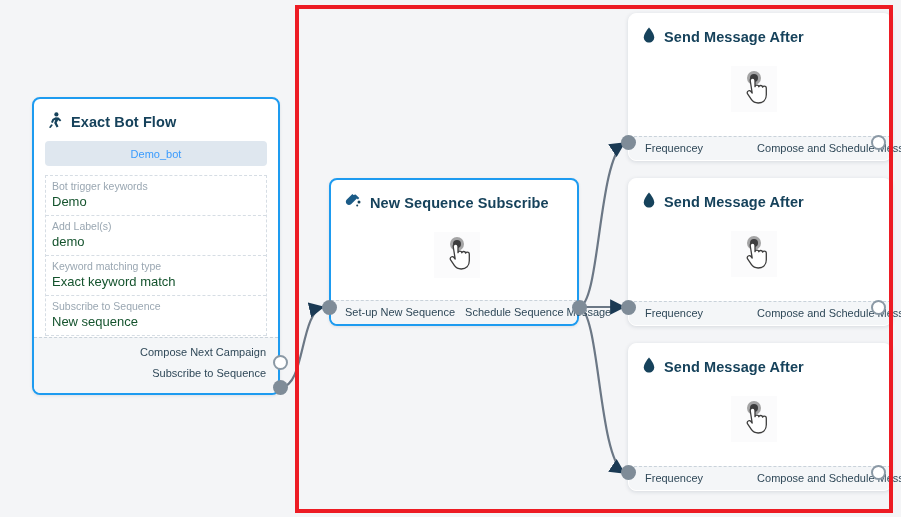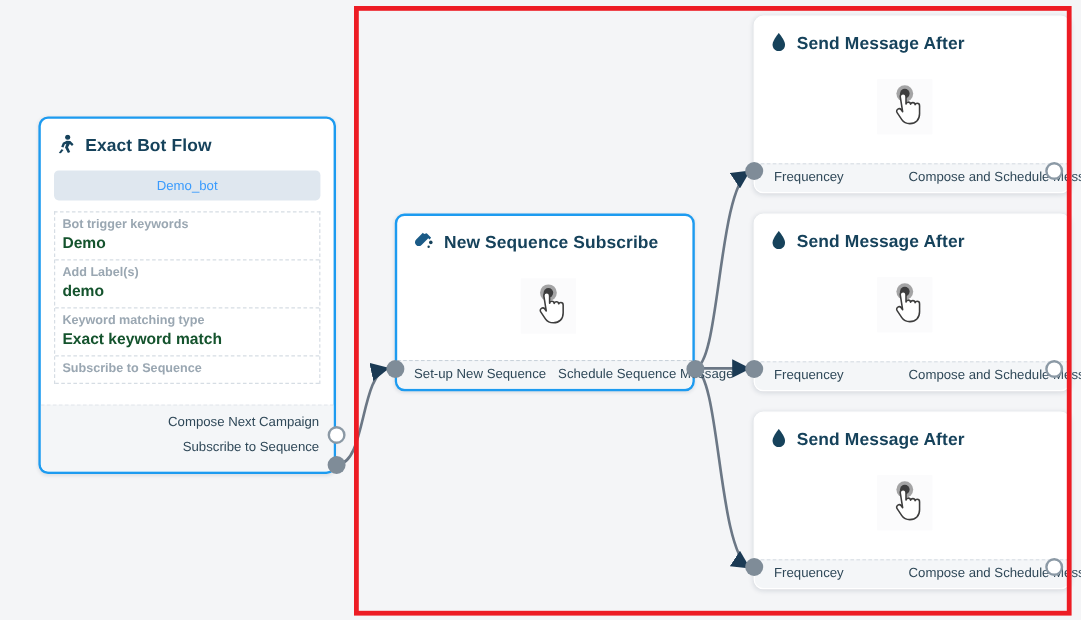--- a/index.html
+++ b/index.html
@@ -117,21 +117,20 @@
     display: flex;
     align-items: center;
     justify-content: center;
   }
 
   .field-list {
     margin: 9px 11px 0 11px;
     border: 1px dashed #d6dde4;
     border-bottom: none;
     box-sizing: border-box;
-    font-weight: bold;
   }
   .field {
     border-bottom: 1px dashed #d6dde4;
     padding: 3px 6px 5px 6px;
   }
   .field-label {
     font-size: 10.5px;
     color: #9aa7b2;
     line-height: 14px;
   }
@@ -228,20 +227,21 @@
       <div class="field">
         <div class="field-label">Add Label(s)</div>
         <div class="field-value">demo</div>
       </div>
       <div class="field">
         <div class="field-label">Keyword matching type</div>
         <div class="field-value">Exact keyword match</div>
       </div>
       <div class="field">
         <div class="field-label">Subscribe to Sequence</div>
+        <div class="field-value">New sequence</div>
       </div>
     </div>
 
     <div class="start-footer">
       <div class="start-port-row r1">Compose Next Campaign</div>
       <div class="start-port-row r2">Subscribe to Sequence</div>
     </div>
   </div>
 
   <div class="port hollow" style="left:273px; top:355px;"></div>

